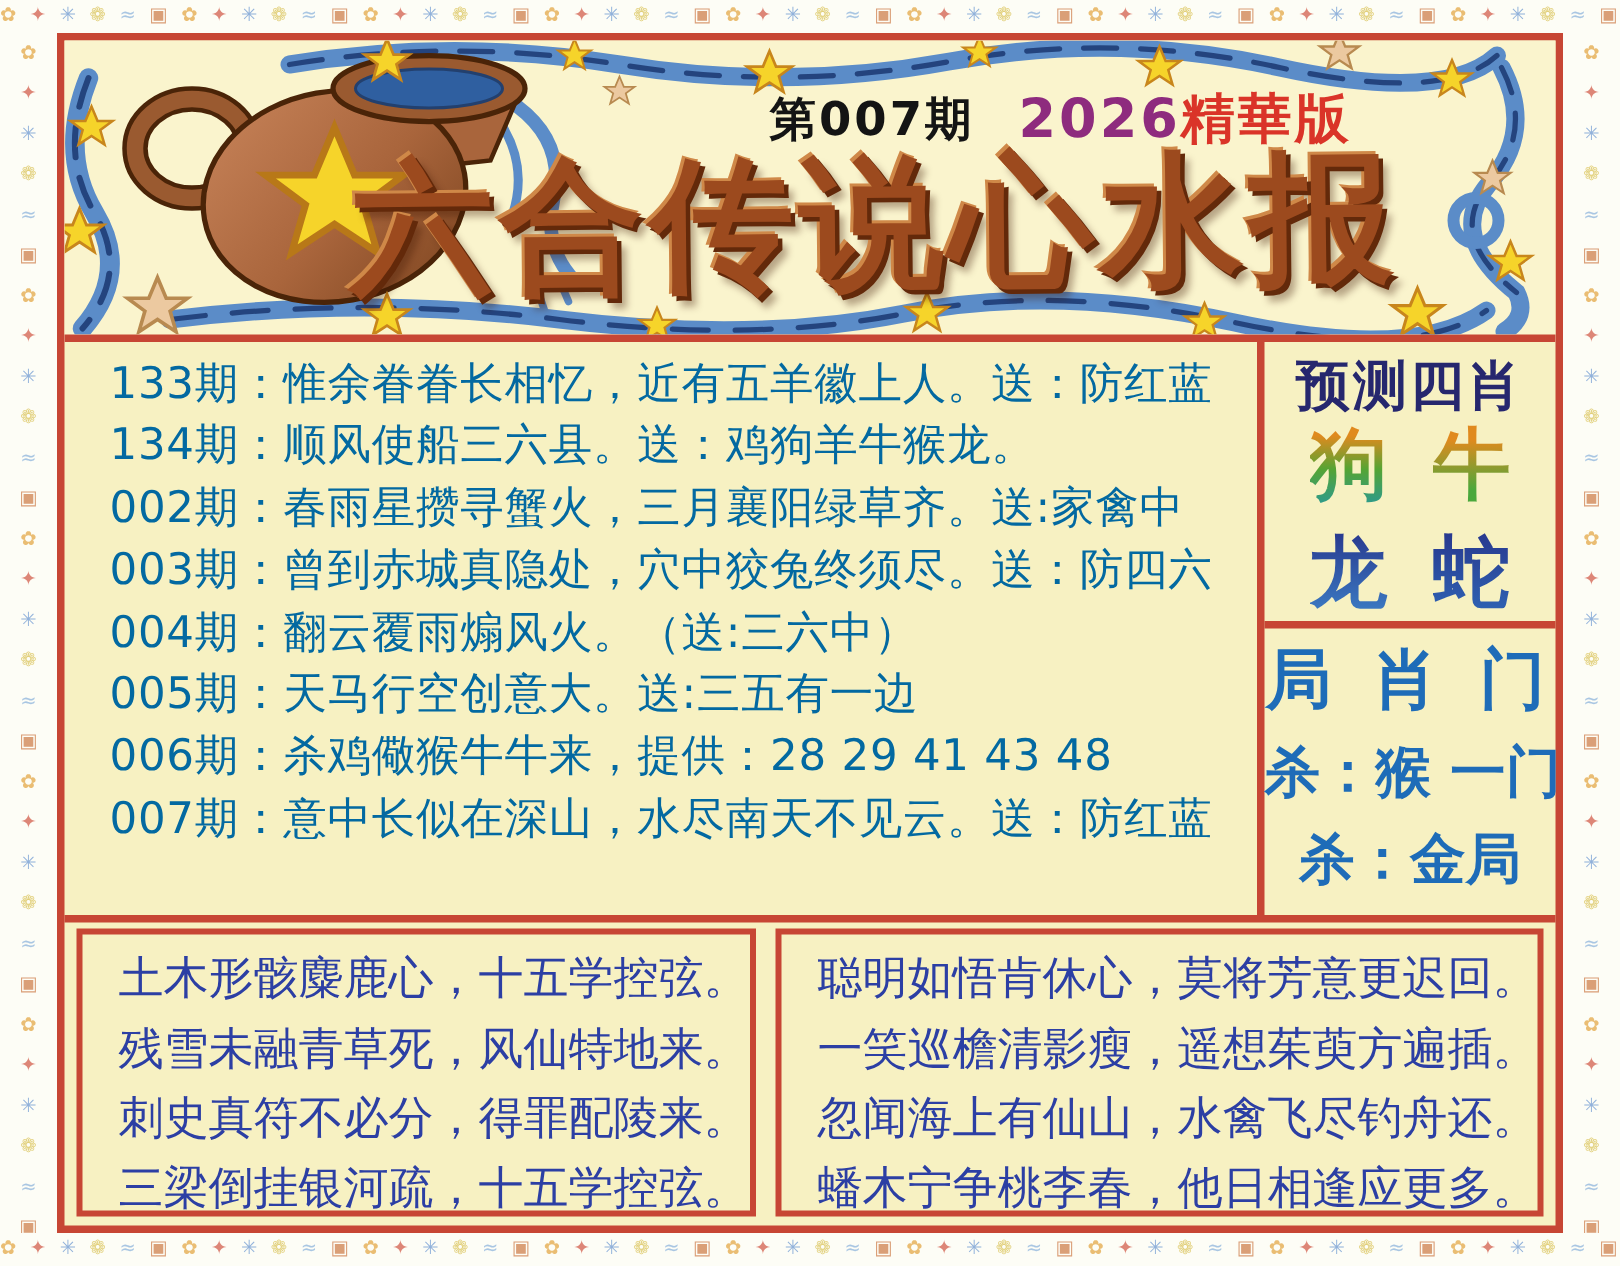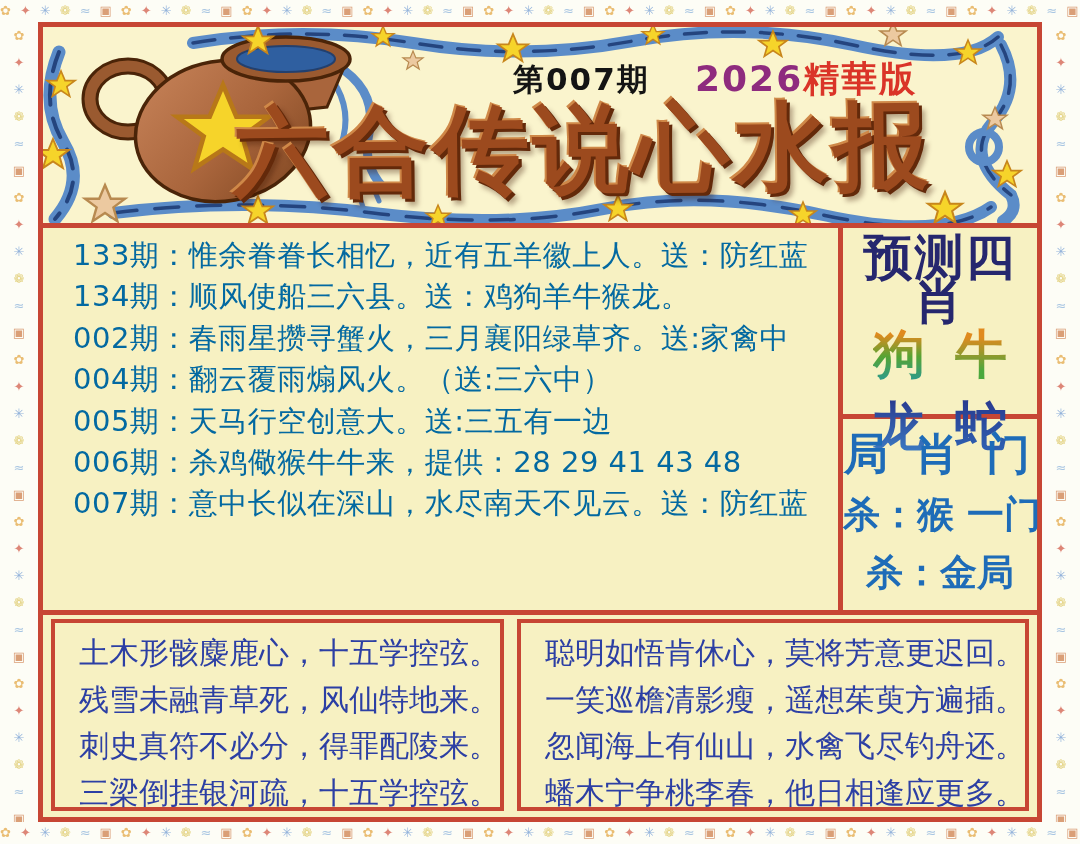--- a/index.html
+++ b/index.html
@@ -25,41 +25,41 @@
   }
   
   .banner{position:absolute;left:0;top:0;width:994px;height:196px;
           border-bottom:5px solid #c74634;background:#faf4cd;overflow:hidden;}
   .banner svg{position:absolute;left:0;top:0;}
   .issue-label{
     position:absolute;left:470px;top:32px;font-size:31px;font-weight:bold;
     color:#141414;letter-spacing:2px;z-index:3;
   }
   .edition-label{
-    position:absolute;left:652px;top:28px;font-size:36px;font-weight:bold;
+    position:absolute;left:636px;top:28px;font-size:36px;font-weight:bold;
     letter-spacing:2px;z-index:3;white-space:nowrap;
   }
   .edition-year{color:#8e2b7e;}
   .edition-name{color:#da3428;}
   .masthead{
     position:absolute;left:100px;top:62px;width:880px;text-align:center;z-index:2;
     font-family:"DejaVu Serif","Liberation Serif",serif;font-weight:bold;
     font-size:96px;line-height:120px;letter-spacing:4px;color:#9c4a1e;
     text-shadow:3px 3px 0 #63290a,-2px -2px 0 #cf8848,6px 7px 5px rgba(60,20,0,.35);
     transform:rotate(-.6deg);white-space:nowrap;
   }
   
   .middle{position:absolute;left:0;top:201px;width:994px;height:382px;display:flex;}
   .pred-list{width:795px;box-sizing:border-box;padding:7px 0 0 30px;}
   .pred-row{font-size:29px;line-height:41.4px;color:#0369a1;letter-spacing:.5px;
             white-space:nowrap;}
   .right-col{width:199px;box-sizing:border-box;border-left:5px solid #c74634;
              display:flex;flex-direction:column;}
   .forecast-panel{height:191px;border-bottom:5px solid #c74634;box-sizing:border-box;}
-  .forecast-heading{margin-top:8px;text-align:center;font-size:49px;font-weight:bold;
+  .forecast-heading{margin-top:8px;text-align:center;font-size:36px;font-weight:bold;
                     color:#26276e;letter-spacing:2px;line-height:44px;}
   .zrow{display:flex;justify-content:space-between;padding:0 30px;}
   .zrow1{margin-top:2px;}
   .zrow2{margin-top:16px;}
   .zodiac{font-size:52px;font-weight:bold;line-height:56px;
           -webkit-background-clip:text;background-clip:text;color:transparent;}
   .z0{background-image:linear-gradient(to bottom,#e08a1e 15%,#55a434 55%,#2a9a92);}
   .z1{background-image:linear-gradient(to bottom,#e08a1e 20%,#4aa83c 80%);}
   .z2{background-image:linear-gradient(to bottom,#28388e,#3c7cc4);}
   .z3{background-image:linear-gradient(to bottom,#28388e,#2f64b4);}
@@ -213,20 +213,21 @@
     <div class="issue-label">第007期</div>
     <div class="edition-label"><span class="edition-year">2026</span><span class="edition-name">精華版</span></div>
     <div class="masthead">六合传说心水报</div>
   </div>
 
   <div class="middle">
     <div class="pred-list">
       <div class="pred-row">133期：惟余眷眷长相忆，近有五羊徽上人。送：防红蓝</div>
       <div class="pred-row">134期：顺风使船三六县。送：鸡狗羊牛猴龙。</div>
       <div class="pred-row">002期：春雨星攒寻蟹火，三月襄阳绿草齐。送:家禽中</div>
+      <div class="pred-row">003期：曾到赤城真隐处，穴中狡兔终须尽。送：防四六</div>
       <div class="pred-row">004期：翻云覆雨煽风火。（送:三六中）</div>
       <div class="pred-row">005期：天马行空创意大。送:三五有一边</div>
       <div class="pred-row">006期：杀鸡儆猴牛牛来，提供：28 29 41 43 48</div>
       <div class="pred-row">007期：意中长似在深山，水尽南天不见云。送：防红蓝</div>
     </div>
     <div class="right-col">
       <div class="forecast-panel">
         <div class="forecast-heading">预测四肖</div>
         <div class="zrow zrow1">
           <span class="zodiac z0">狗</span>

